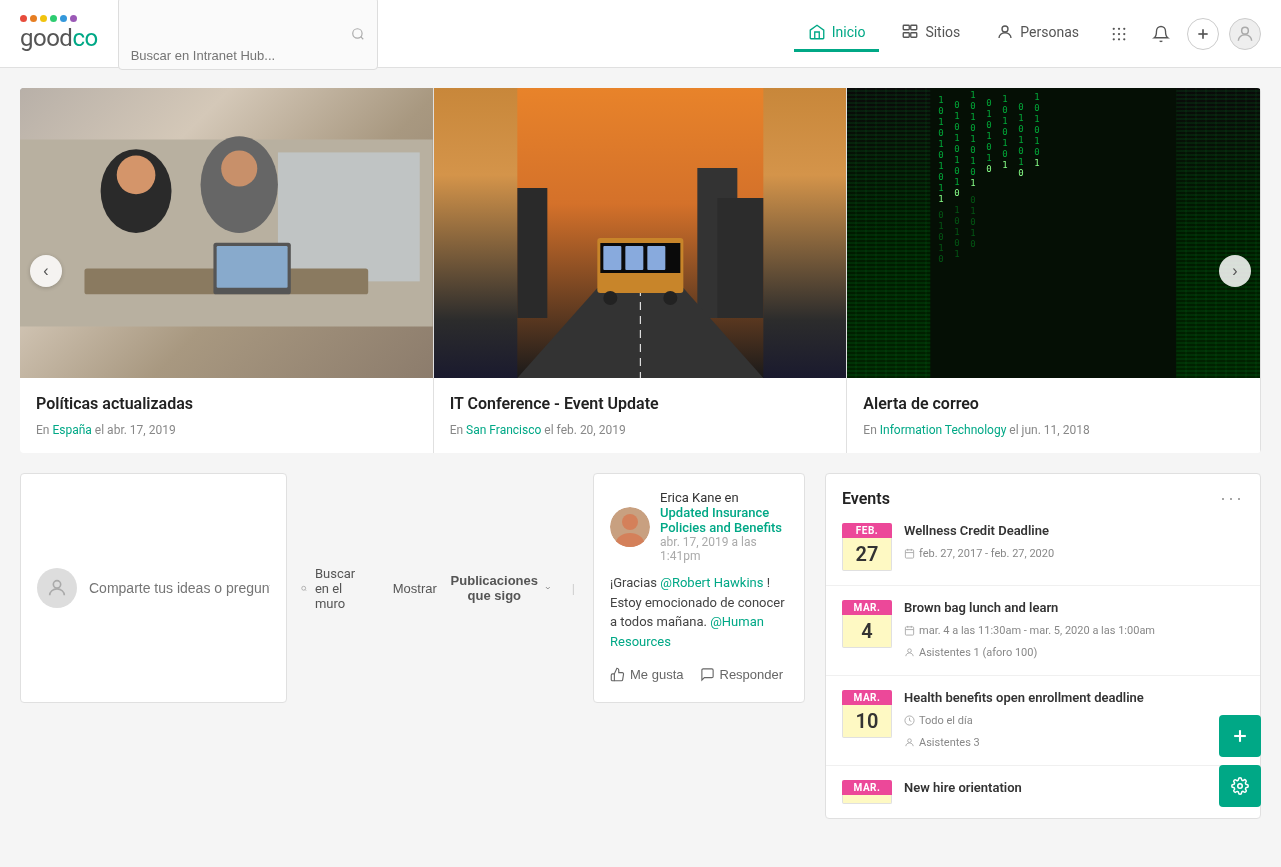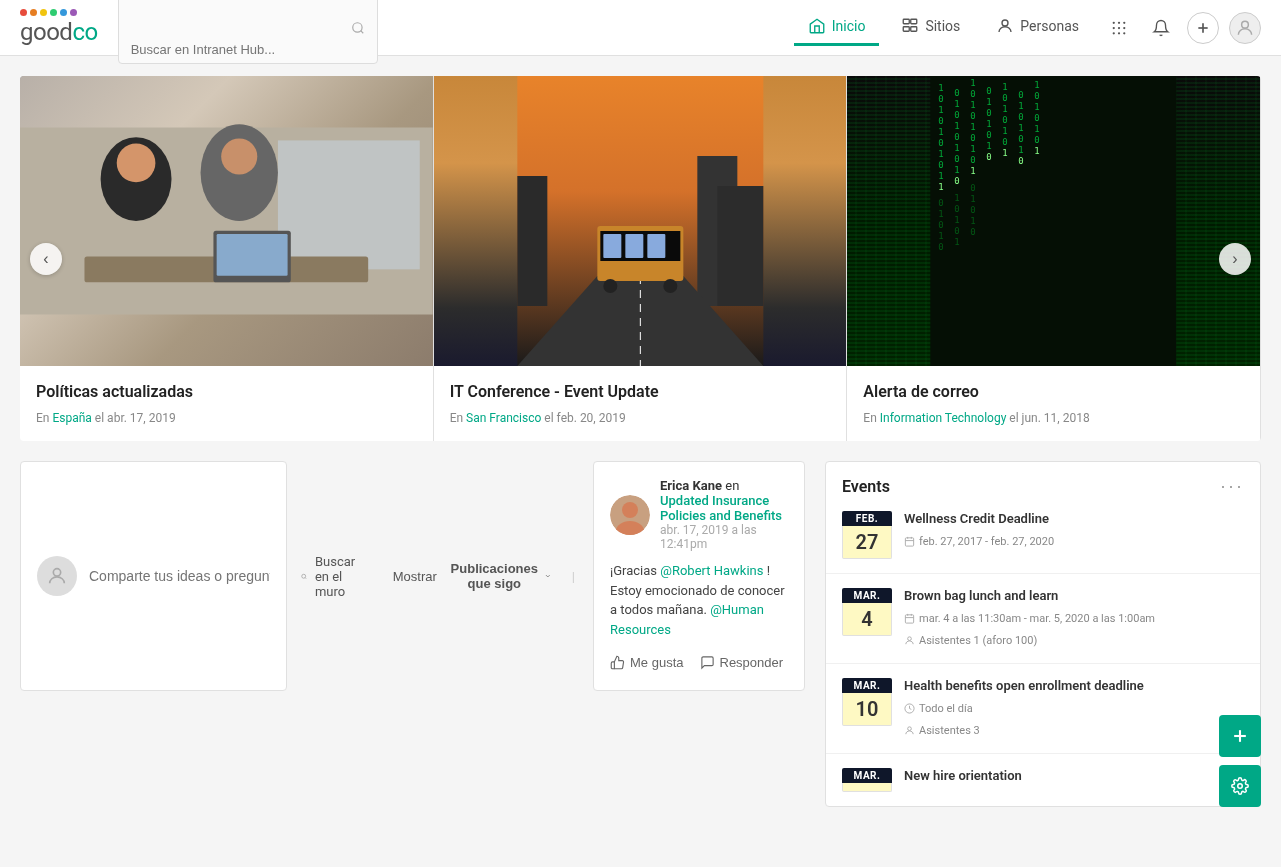--- a/index.html
+++ b/index.html
@@ -5,21 +5,21 @@
     * { box-sizing: border-box; margin: 0; padding: 0; }
     body { font-family: -apple-system, BlinkMacSystemFont, 'Segoe UI', Roboto, sans-serif; background: #f5f5f5; color: #333; font-size: 14px; }
 
     
     .header {
       background: #fff;
       border-bottom: 1px solid #e0e0e0;
       display: flex;
       align-items: center;
       padding: 0 20px;
-      height: 56px;
+      height: 68px;
       position: sticky;
       top: 0;
       z-index: 100;
     }
     .logo {
       display: flex;
       align-items: center;
       margin-right: 20px;
     }
     .logo-dots {
@@ -229,21 +229,21 @@
     .post-header { display: flex; align-items: center; gap: 10px; margin-bottom: 10px; }
     .post-user-avatar {
       width: 40px;
       height: 40px;
       border-radius: 50%;
       overflow: hidden;
       flex-shrink: 0;
     }
     .post-user-info {}
     .post-user-name { font-size: 13px; color: #333; }
-    .post-user-name a { color: #333; text-decoration: none; font-weight: 700; }
+    .post-user-name a { color: #333; text-decoration: none; font-weight: 400; }
     .post-user-name .post-link { color: #00a886; text-decoration: none; font-weight: 500; }
     .post-time { font-size: 12px; color: #aaa; }
     .post-body { font-size: 13px; color: #444; line-height: 1.5; margin-bottom: 12px; }
     .post-body a { color: #00a886; text-decoration: none; }
     .post-actions { display: flex; align-items: center; gap: 16px; }
     .post-action-btn {
       display: flex;
       align-items: center;
       gap: 5px;
       background: none;
@@ -307,21 +307,21 @@
       border-bottom: 1px solid #f0f0f0;
     }
     .event-item:last-child { border-bottom: none; }
 
     .event-date-badge {
       width: 50px;
       flex-shrink: 0;
       text-align: center;
     }
     .event-month {
-      background: #0f172a;
+      background: #ec4899;
       color: #fff;
       font-size: 10px;
       font-weight: 700;
       text-transform: uppercase;
       padding: 2px 0;
       border-radius: 2px 2px 0 0;
       letter-spacing: 0.5px;
     }
     .event-day {
       background: #fef9c3;
@@ -705,21 +705,21 @@
               <circle cx="20" cy="15" r="8" fill="#d4805a"></circle>
               <ellipse cx="20" cy="36" rx="14" ry="10" fill="#d4805a"></ellipse>
             </svg>
           </div>
           <div class="post-user-info">
             <div class="post-user-name">
               <a>Erica Kane</a>
               <span> en </span>
               <a class="post-link">Updated Insurance Policies and Benefits</a>
             </div>
-            <div class="post-time">abr. 17, 2019 a las 12:41pm</div>
+            <div class="post-time">abr. 17, 2019 a las 1:41pm</div>
           </div>
         </div>
         <div class="post-body">
           ¡Gracias <a>@Robert Hawkins</a> ! Estoy emocionado de conocer a todos mañana. <a>@Human<br>Resources</a>
         </div>
         <div class="post-actions">
           <button class="post-action-btn">
             <svg width="15" height="15" viewBox="0 0 24 24" fill="none" stroke="currentColor" stroke-width="1.8">
               <path d="M14 9V5a3 3 0 00-3-3l-4 9v11h11.28a2 2 0 002-1.7l1.38-9a2 2 0 00-2-2.3H14z"></path>
               <path d="M7 22H4a2 2 0 01-2-2v-7a2 2 0 012-2h3"></path>

